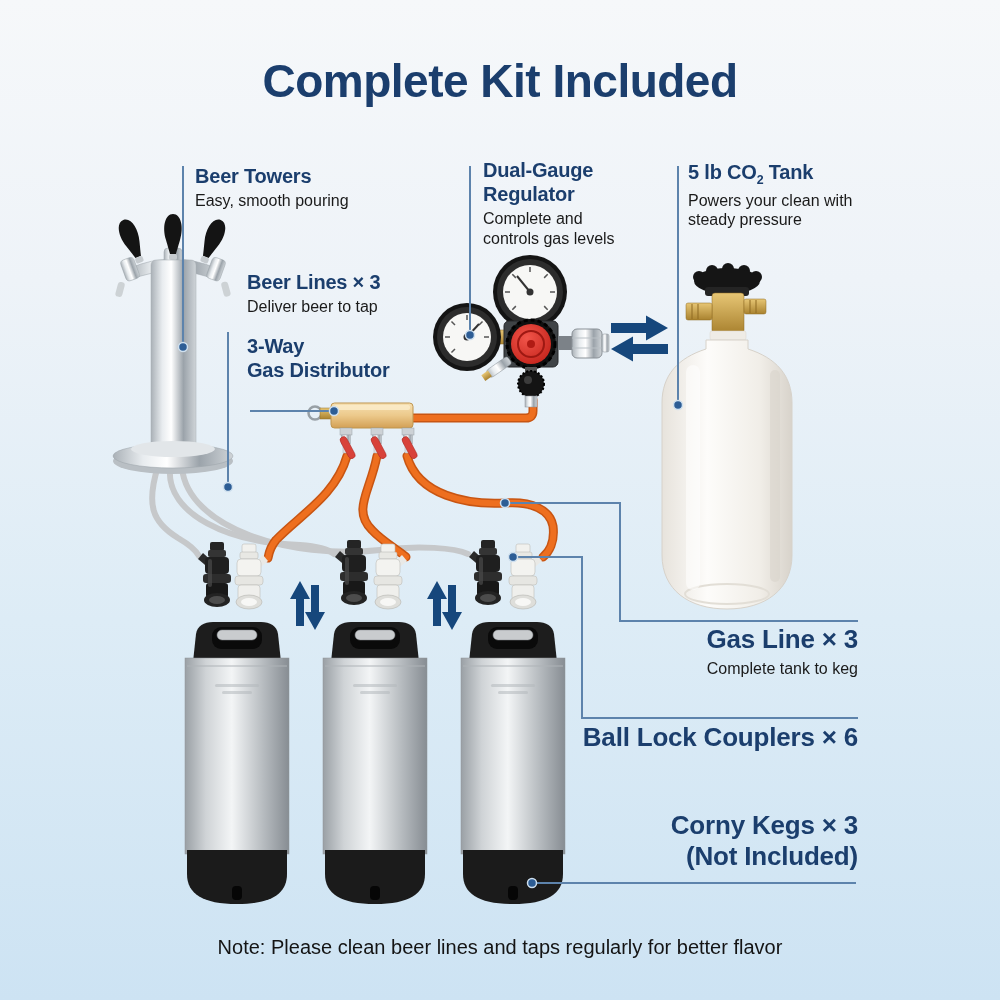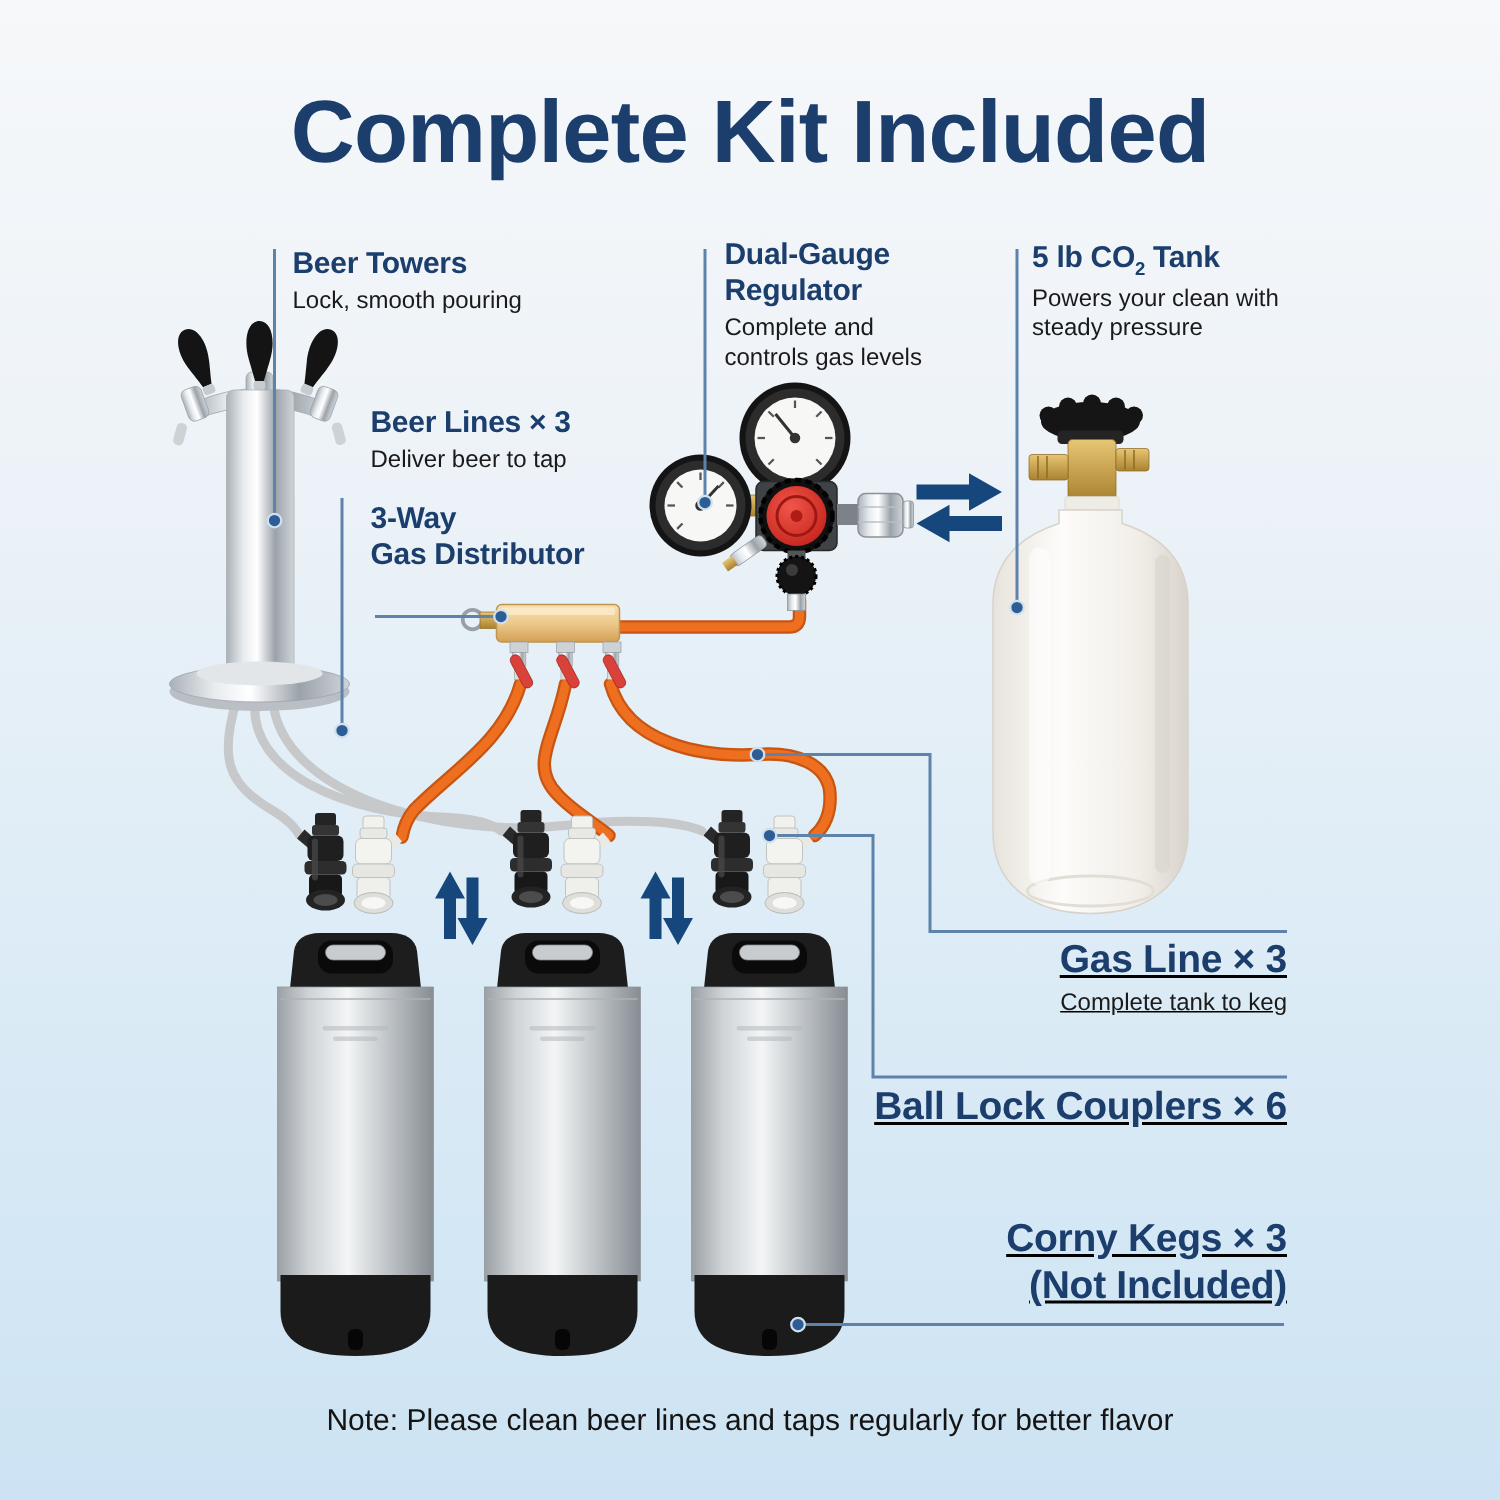--- a/index.html
+++ b/index.html
@@ -3,27 +3,27 @@
 <meta charset="utf-8">
 <style>
   html,body{margin:0;padding:0;background:#fff;}
   .canvas{
     position:relative;width:1000px;height:1000px;overflow:hidden;
     font-family:"Liberation Sans","DejaVu Sans",sans-serif;
     background:linear-gradient(180deg,#f6f8fa 0%,#eef3f8 28%,#ddecf6 62%,#cde3f3 100%);
   }
   .title{
     position:absolute;top:54px;left:0;width:100%;margin:0;text-align:center;
-    font-size:59px;font-weight:bold;color:#1b3e6d;letter-spacing:-0.5px;
+    font-size:46px;font-weight:bold;color:#1b3e6d;letter-spacing:-0.5px;
   }
   .label{position:absolute;}
   .label h2{margin:0;font-size:20px;font-weight:bold;color:#1b3e6d;line-height:1.2;letter-spacing:-0.2px;}
   .label h2 .ln{display:block;}
   .label p{margin:3px 0 0;font-size:16px;color:#1a1a1a;line-height:1.22;}
-  .label.right{text-align:right;text-decoration:underline;}
+  .label.right{text-align:right;}
   .label.right h2{font-size:26px;}
   .label.right p{margin-top:4px;}
   sub{font-size:0.62em;}
   svg.art{position:absolute;left:0;top:0;}
   .note{
     position:absolute;top:936px;left:0;width:100%;text-align:center;
     font-size:20px;color:#141414;
   }
 </style>
 </head>
@@ -311,21 +311,21 @@
       <circle cx="470" cy="335" r="4.5"></circle>
       <circle cx="678" cy="405" r="4.5"></circle>
       <circle cx="505" cy="503" r="4.5"></circle>
       <circle cx="513" cy="557" r="4.5"></circle>
       <circle cx="532" cy="883" r="4.5"></circle>
     </g>
   </svg>
 
   <div class="label" style="left:195px;top:164px">
     <h2>Beer Towers</h2>
-    <p>Lock, smooth pouring</p>
+    <p>Easy, smooth pouring</p>
   </div>
 
   <div class="label" style="left:247px;top:270px">
     <h2>Beer Lines × 3</h2>
     <p>Deliver beer to tap</p>
   </div>
 
   <div class="label" style="left:247px;top:334px">
     <h2>
       <span class="ln">3-Way</span>

